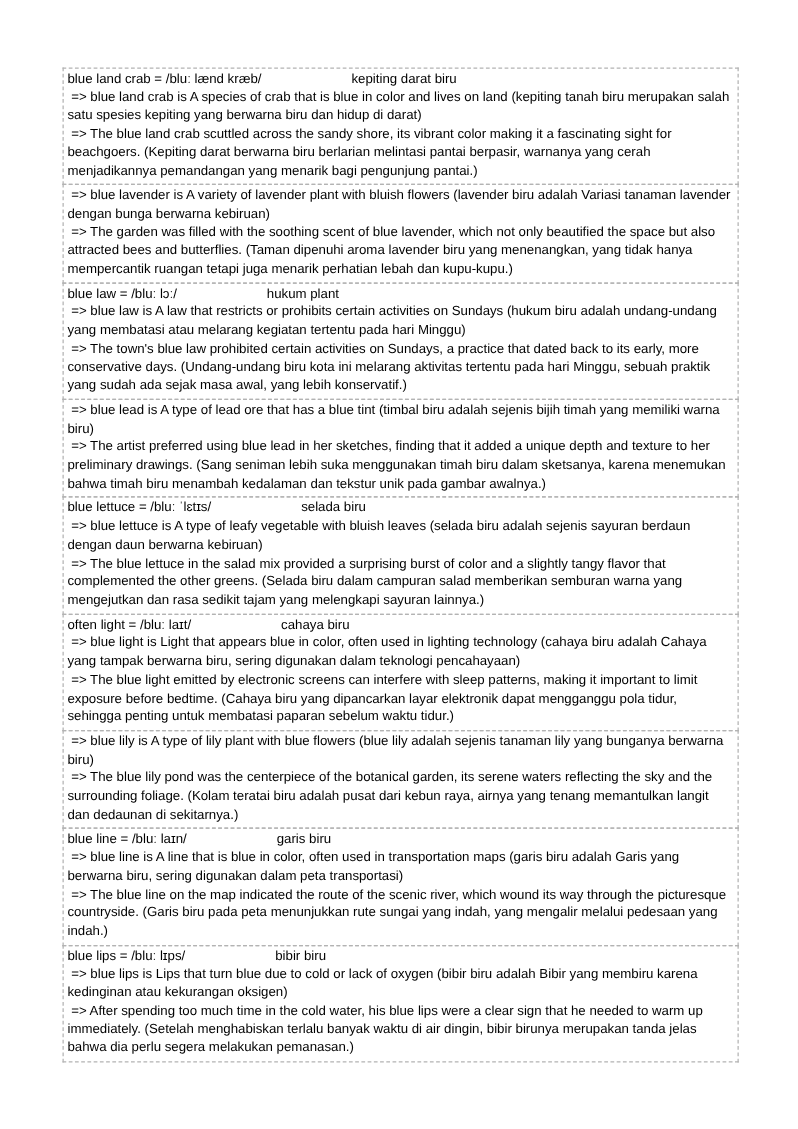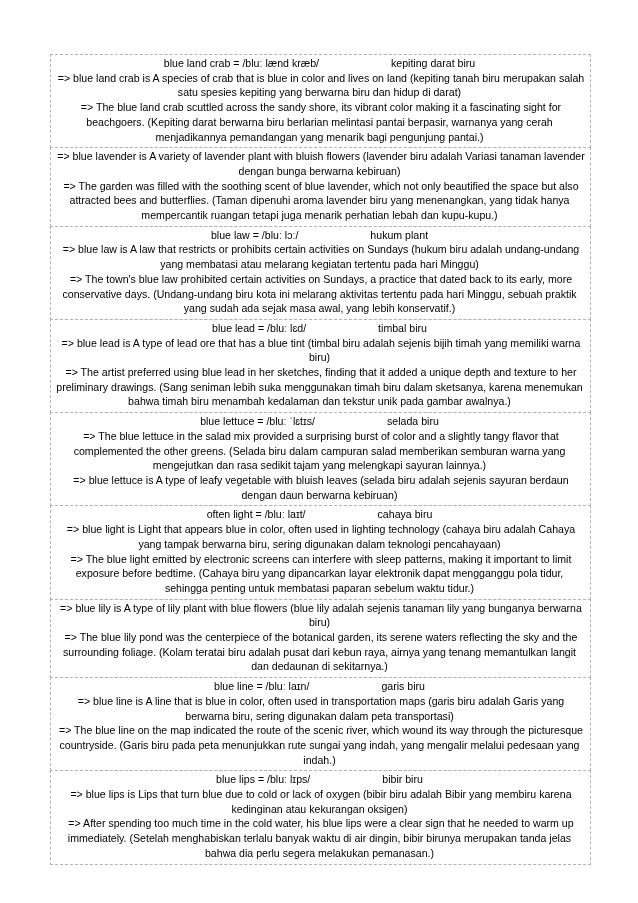--- a/index.html
+++ b/index.html
@@ -1,15 +1,15 @@
 <!DOCTYPE html>
 <html><head>
 <meta charset="utf-8">
 <style>
-  * { margin: 0; padding: 0; box-sizing: border-box; text-align: center; }
+  * { margin: 0; padding: 0; box-sizing: border-box; }
   html, body {
     background: #ffffff;
   }
   body {
     width: 638px;
     height: 903px;
     font-family: "Liberation Sans", "DejaVu Sans", sans-serif;
     font-size: 10.6px;
     color: #000000;
     overflow: hidden;
@@ -54,29 +54,28 @@
       <div class="body-line"> =&gt; The garden was filled with the soothing scent of blue lavender, which not only beautified the space but also attracted bees and butterflies. (Taman dipenuhi aroma lavender biru yang menenangkan, yang tidak hanya mempercantik ruangan tetapi juga menarik perhatian lebah dan kupu-kupu.)</div>
     </div>
 
     <div class="entry">
       <div class="head-line"><span>blue law = /bluː lɔː/</span><span class="head-trans">hukum plant</span></div>
       <div class="body-line"> =&gt; blue law is A law that restricts or prohibits certain activities on Sundays (hukum biru adalah undang-undang yang membatasi atau melarang kegiatan tertentu pada hari Minggu)</div>
       <div class="body-line"> =&gt; The town's blue law prohibited certain activities on Sundays, a practice that dated back to its early, more conservative days. (Undang-undang biru kota ini melarang aktivitas tertentu pada hari Minggu, sebuah praktik yang sudah ada sejak masa awal, yang lebih konservatif.)</div>
     </div>
 
     <div class="entry">
-      <div class="head-line"><span>blue lead = /bluː lɛd/</span><span class="head-trans">timbal biru</span></div>
       <div class="body-line"> =&gt; blue lead is A type of lead ore that has a blue tint (timbal biru adalah sejenis bijih timah yang memiliki warna biru)</div>
       <div class="body-line"> =&gt; The artist preferred using blue lead in her sketches, finding that it added a unique depth and texture to her preliminary drawings. (Sang seniman lebih suka menggunakan timah biru dalam sketsanya, karena menemukan bahwa timah biru menambah kedalaman dan tekstur unik pada gambar awalnya.)</div>
     </div>
 
     <div class="entry">
       <div class="head-line"><span>blue lettuce = /bluː ˈlɛtɪs/</span><span class="head-trans">selada biru</span></div>
+      <div class="body-line"> =&gt; blue lettuce is A type of leafy vegetable with bluish leaves (selada biru adalah sejenis sayuran berdaun dengan daun berwarna kebiruan)</div>
       <div class="body-line"> =&gt; The blue lettuce in the salad mix provided a surprising burst of color and a slightly tangy flavor that complemented the other greens. (Selada biru dalam campuran salad memberikan semburan warna yang mengejutkan dan rasa sedikit tajam yang melengkapi sayuran lainnya.)</div>
-      <div class="body-line"> =&gt; blue lettuce is A type of leafy vegetable with bluish leaves (selada biru adalah sejenis sayuran berdaun dengan daun berwarna kebiruan)</div>
     </div>
 
     <div class="entry">
       <div class="head-line"><span>often light = /bluː laɪt/</span><span class="head-trans">cahaya biru</span></div>
       <div class="body-line"> =&gt; blue light is Light that appears blue in color, often used in lighting technology (cahaya biru adalah Cahaya yang tampak berwarna biru, sering digunakan dalam teknologi pencahayaan)</div>
       <div class="body-line"> =&gt; The blue light emitted by electronic screens can interfere with sleep patterns, making it important to limit exposure before bedtime. (Cahaya biru yang dipancarkan layar elektronik dapat mengganggu pola tidur, sehingga penting untuk membatasi paparan sebelum waktu tidur.)</div>
     </div>
 
     <div class="entry">
       <div class="body-line"> =&gt; blue lily is A type of lily plant with blue flowers (blue lily adalah sejenis tanaman lily yang bunganya berwarna biru)</div>

